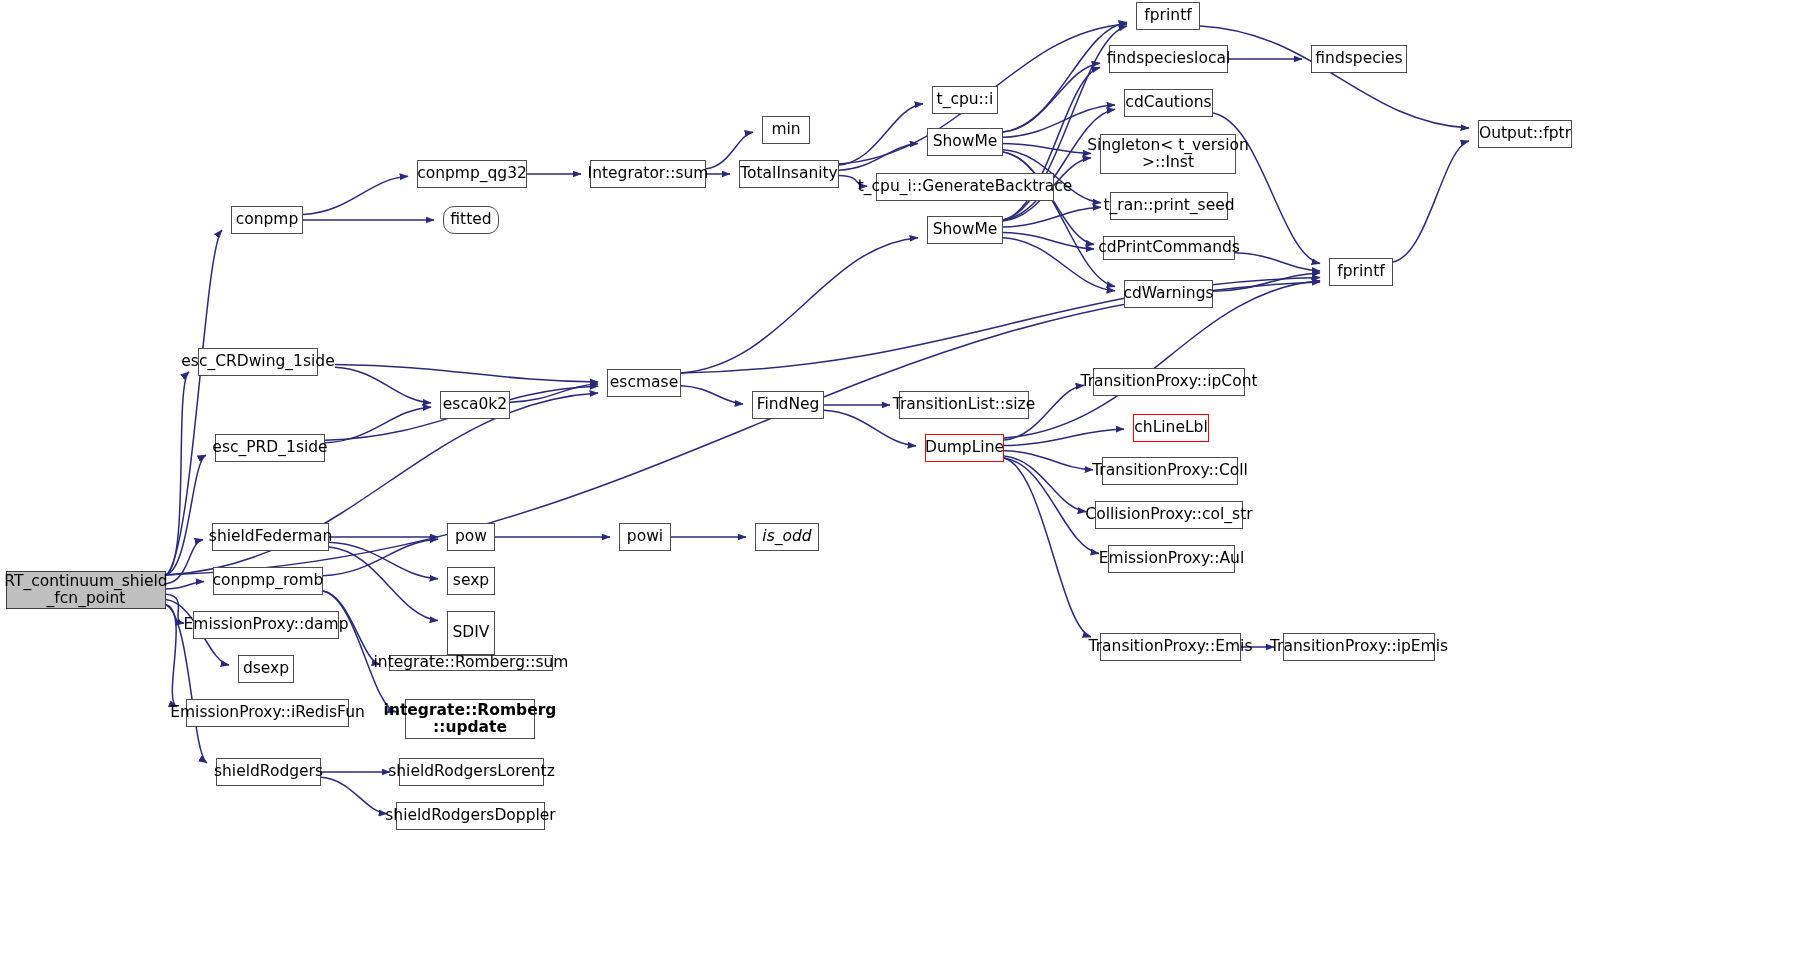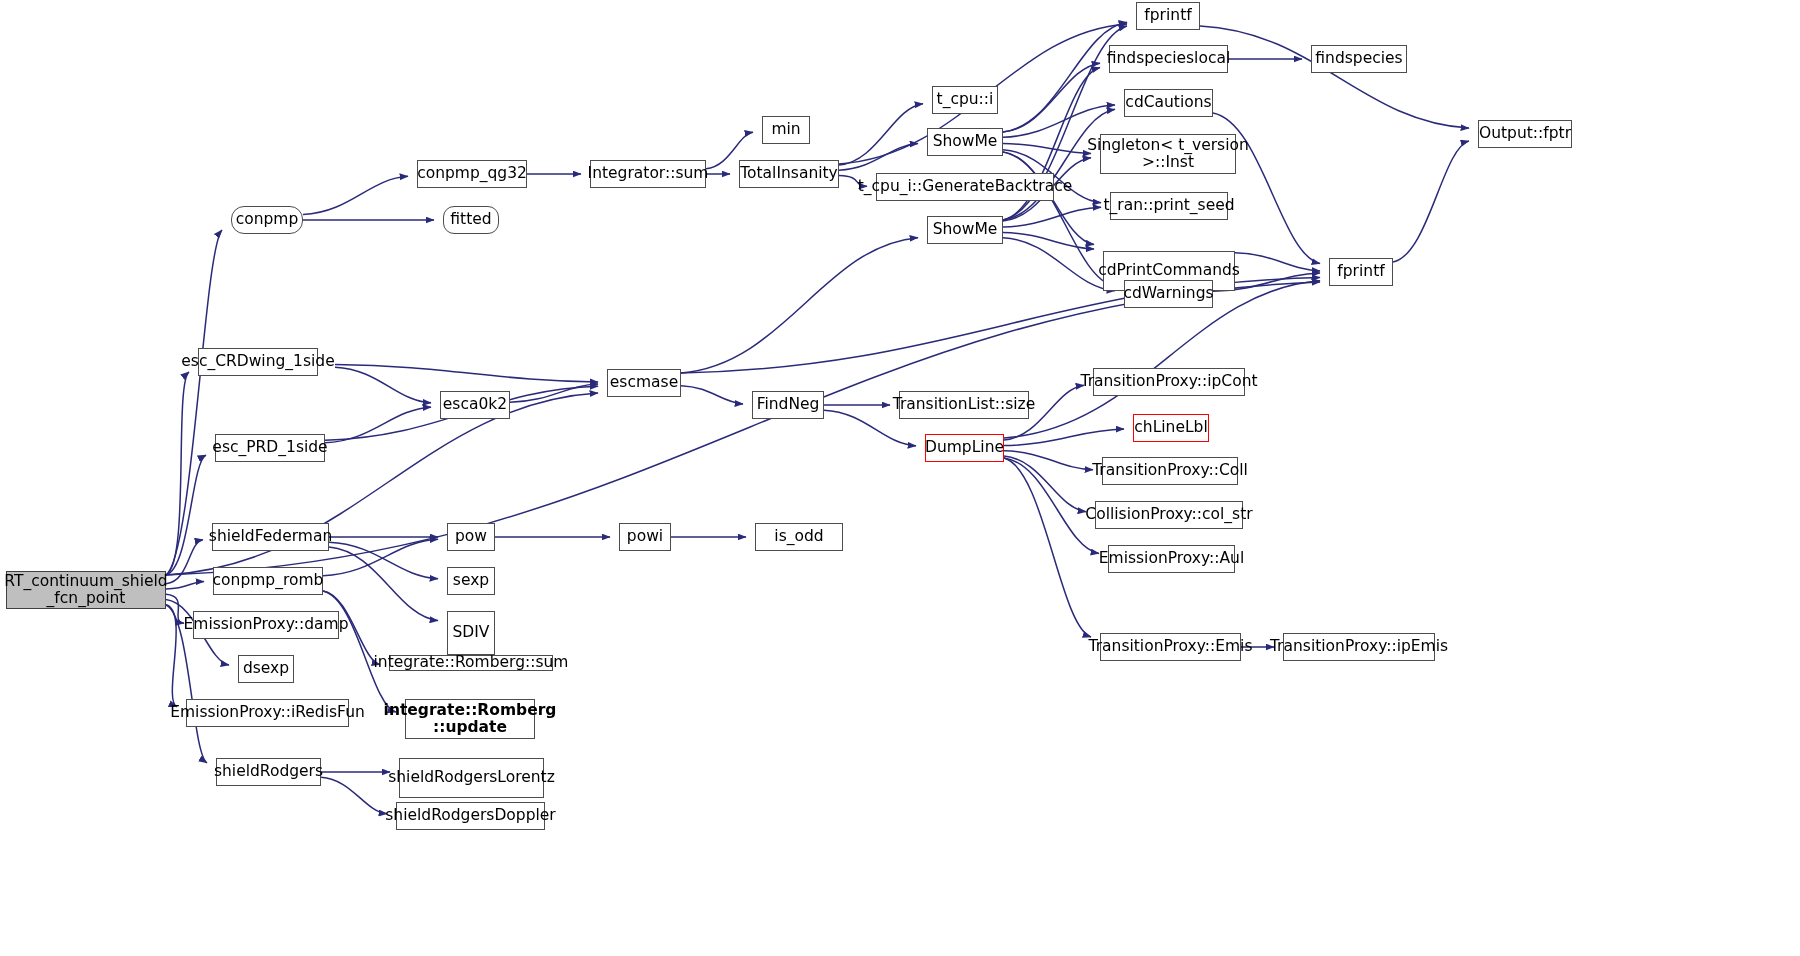--- a/index.html
+++ b/index.html
@@ -88,65 +88,65 @@
       <path d="M671,537 C706.28,537 719.72,537 746,537" fill="none" stroke="#2a2a7a" stroke-width="1.5" marker-end="url(#ah)"></path>
       <path d="M323,575.72 C375.08,573.5288 394.92,541.3912 438,539.2" fill="none" stroke="#2a2a7a" stroke-width="1.5" marker-end="url(#ah)"></path>
       <path d="M323,591 C350.72,595.416 361.28,660.184 380,664.6" fill="none" stroke="#2a2a7a" stroke-width="1.5" marker-end="url(#ah)"></path>
       <path d="M323,591 C357.44,598.266 370.56,704.8340000000001 396,712.1" fill="none" stroke="#2a2a7a" stroke-width="1.5" marker-end="url(#ah)"></path>
       <path d="M321,772 C353.76,772 366.24,772 390,772" fill="none" stroke="#2a2a7a" stroke-width="1.5" marker-end="url(#ah)"></path>
       <path d="M321,777.28 C352.5,779.4712 364.5,811.6088 387,813.8" fill="none" stroke="#2a2a7a" stroke-width="1.5" marker-end="url(#ah)"></path>
     </svg>
   <div id="node-layer">
       <div class="node root" style="left: 6px; top: 571px; width: 160px; height: 38px;">RT_continuum_shield
 _fcn_point</div>
-      <div class="node" style="left: 231px; top: 206px; width: 72px; height: 28px; border-radius: 13px;">conpmp</div>
+      <div class="node" style="left: 231px; top: 206px; width: 72px; height: 28px;">conpmp</div>
       <div class="node" style="left: 417px; top: 160px; width: 110px; height: 28px;">conpmp_qg32</div>
       <div class="node" style="left: 443px; top: 206px; width: 56px; height: 28px; border-radius: 11px;">fitted</div>
       <div class="node" style="left: 590px; top: 160px; width: 116px; height: 28px;">Integrator::sum</div>
       <div class="node" style="left: 762px; top: 116px; width: 48px; height: 28px;">min</div>
       <div class="node" style="left: 739px; top: 160px; width: 100px; height: 28px;">TotalInsanity</div>
       <div class="node" style="left: 932px; top: 86px; width: 66px; height: 28px;">t_cpu::i</div>
       <div class="node" style="left: 927px; top: 128px; width: 76px; height: 28px;">ShowMe</div>
       <div class="node" style="left: 876px; top: 173px; width: 178px; height: 28px;">t_cpu_i::GenerateBacktrace</div>
       <div class="node" style="left: 927px; top: 216px; width: 76px; height: 28px;">ShowMe</div>
       <div class="node" style="left: 1136px; top: 2px; width: 64px; height: 28px;">fprintf</div>
       <div class="node" style="left: 1109px; top: 45px; width: 119px; height: 28px;">findspecieslocal</div>
       <div class="node" style="left: 1311px; top: 45px; width: 96px; height: 28px;">findspecies</div>
       <div class="node" style="left: 1124px; top: 89px; width: 89px; height: 28px;">cdCautions</div>
       <div class="node" style="left: 1100px; top: 134px; width: 136px; height: 40px;">Singleton&lt; t_version
 &gt;::Inst</div>
       <div class="node" style="left: 1110px; top: 192px; width: 118px; height: 28px;">t_ran::print_seed</div>
-      <div class="node" style="left: 1103px; top: 251px; width: 132px; height: 40px;">cdPrintCommands</div>
+      <div class="node" style="left: 1103px; top: 236px; width: 132px; height: 24px;">cdPrintCommands</div>
       <div class="node" style="left: 1124px; top: 280px; width: 89px; height: 28px;">cdWarnings</div>
       <div class="node" style="left: 1329px; top: 258px; width: 64px; height: 28px;">fprintf</div>
       <div class="node" style="left: 1478px; top: 120px; width: 94px; height: 28px;">Output::fptr</div>
       <div class="node" style="left: 198px; top: 348px; width: 120px; height: 28px;">esc_CRDwing_1side</div>
       <div class="node" style="left: 440px; top: 391px; width: 70px; height: 28px;">esca0k2</div>
       <div class="node" style="left: 607px; top: 369px; width: 74px; height: 28px;">escmase</div>
       <div class="node" style="left: 215px; top: 434px; width: 110px; height: 28px;">esc_PRD_1side</div>
       <div class="node" style="left: 752px; top: 391px; width: 72px; height: 28px;">FindNeg</div>
       <div class="node" style="left: 899px; top: 391px; width: 130px; height: 28px;">TransitionList::size</div>
       <div class="node hl" style="left: 925px; top: 434px; width: 79px; height: 28px;">DumpLine</div>
       <div class="node" style="left: 1093px; top: 368px; width: 152px; height: 28px;">TransitionProxy::ipCont</div>
       <div class="node hl" style="left: 1133px; top: 414px; width: 76px; height: 28px;">chLineLbl</div>
       <div class="node" style="left: 1102px; top: 457px; width: 136px; height: 28px;">TransitionProxy::Coll</div>
       <div class="node" style="left: 1095px; top: 501px; width: 148px; height: 28px;">CollisionProxy::col_str</div>
       <div class="node" style="left: 1108px; top: 545px; width: 127px; height: 28px;">EmissionProxy::Aul</div>
       <div class="node" style="left: 1100px; top: 633px; width: 141px; height: 28px;">TransitionProxy::Emis</div>
       <div class="node" style="left: 1283px; top: 633px; width: 152px; height: 28px;">TransitionProxy::ipEmis</div>
       <div class="node" style="left: 212px; top: 523px; width: 117px; height: 28px;">shieldFederman</div>
       <div class="node" style="left: 447px; top: 523px; width: 48px; height: 28px;">pow</div>
       <div class="node" style="left: 619px; top: 523px; width: 52px; height: 28px;">powi</div>
-      <div class="node" style="left: 755px; top: 523px; width: 88px; height: 28px;">is_odd</div>
+      <div class="node" style="left: 755px; top: 523px; width: 64px; height: 28px; font-style: italic;">is_odd</div>
       <div class="node" style="left: 213px; top: 567px; width: 110px; height: 28px; text-align: center;">conpmp_romb</div>
       <div class="node" style="left: 447px; top: 567px; width: 48px; height: 28px;">sexp</div>
       <div class="node" style="left: 447px; top: 611px; width: 48px; height: 44px;">SDIV</div>
       <div class="node" style="left: 193px; top: 611px; width: 146px; height: 28px;">EmissionProxy::damp</div>
       <div class="node" style="left: 389px; top: 655px; width: 164px; height: 16px;">integrate::Romberg::sum</div>
       <div class="node" style="left: 238px; top: 655px; width: 56px; height: 28px;">dsexp</div>
       <div class="node" style="left: 405px; top: 699px; width: 130px; height: 40px; font-weight: bold;">integrate::Romberg
 ::update</div>
       <div class="node" style="left: 186px; top: 699px; width: 163px; height: 28px;">EmissionProxy::iRedisFun</div>
       <div class="node" style="left: 216px; top: 758px; width: 105px; height: 28px;">shieldRodgers</div>
-      <div class="node" style="left: 399px; top: 758px; width: 145px; height: 40px;">shieldRodgersLorentz</div>
+      <div class="node" style="left: 399px; top: 758px; width: 145px; height: 28px;">shieldRodgersLorentz</div>
       <div class="node" style="left: 396px; top: 802px; width: 149px; height: 28px;">shieldRodgersDoppler</div>
     </div>
 </div>
 
 </body></html>

